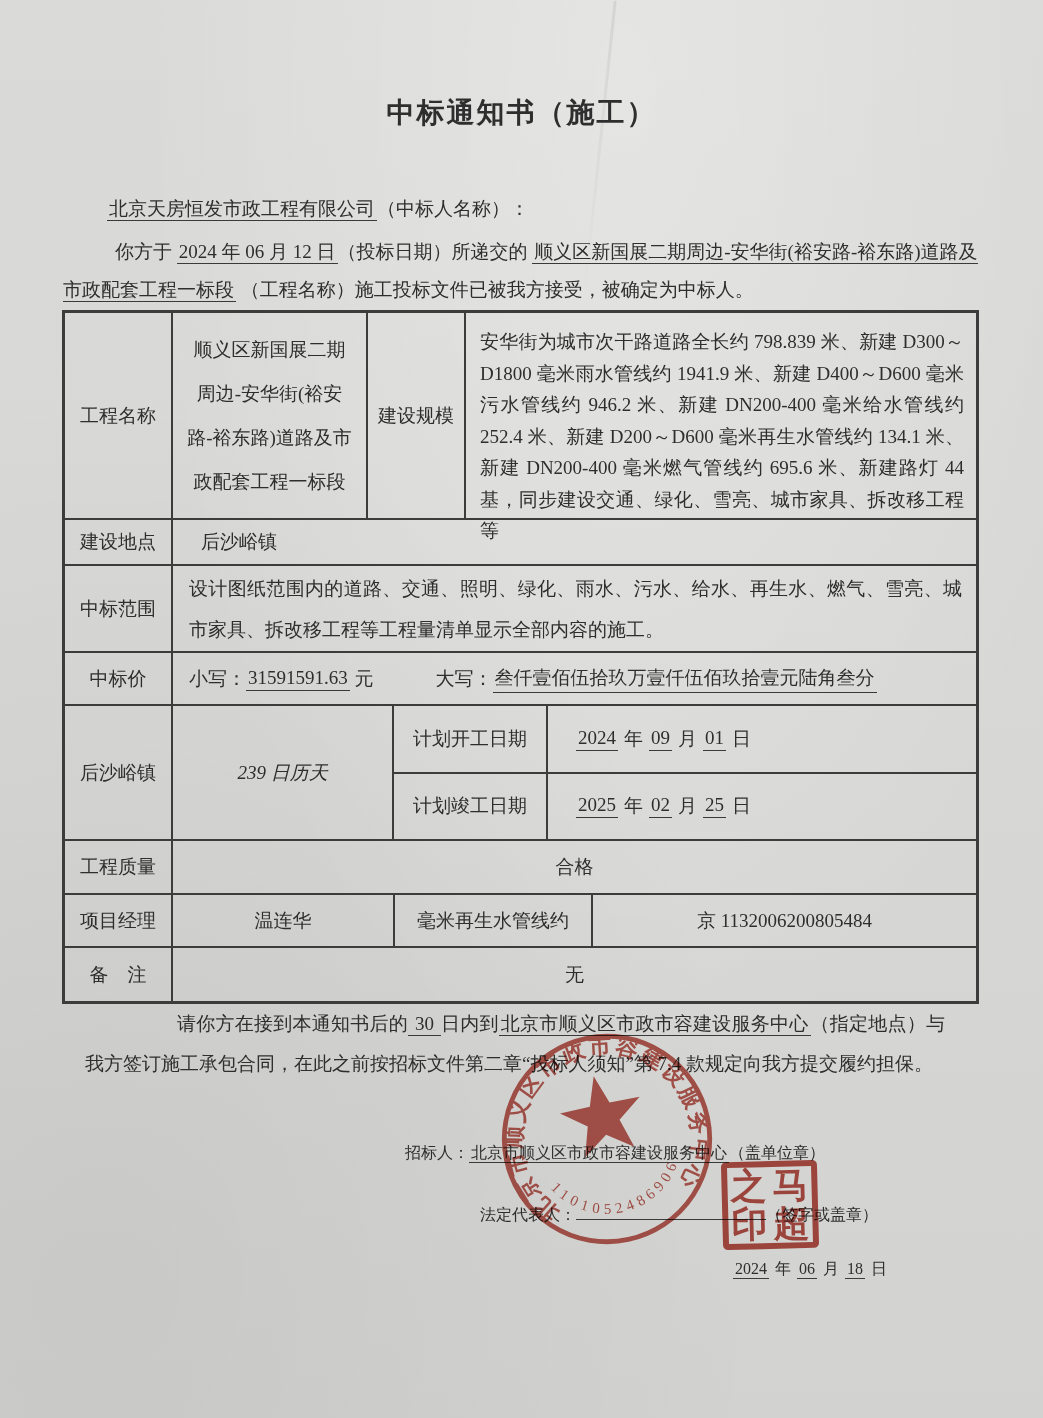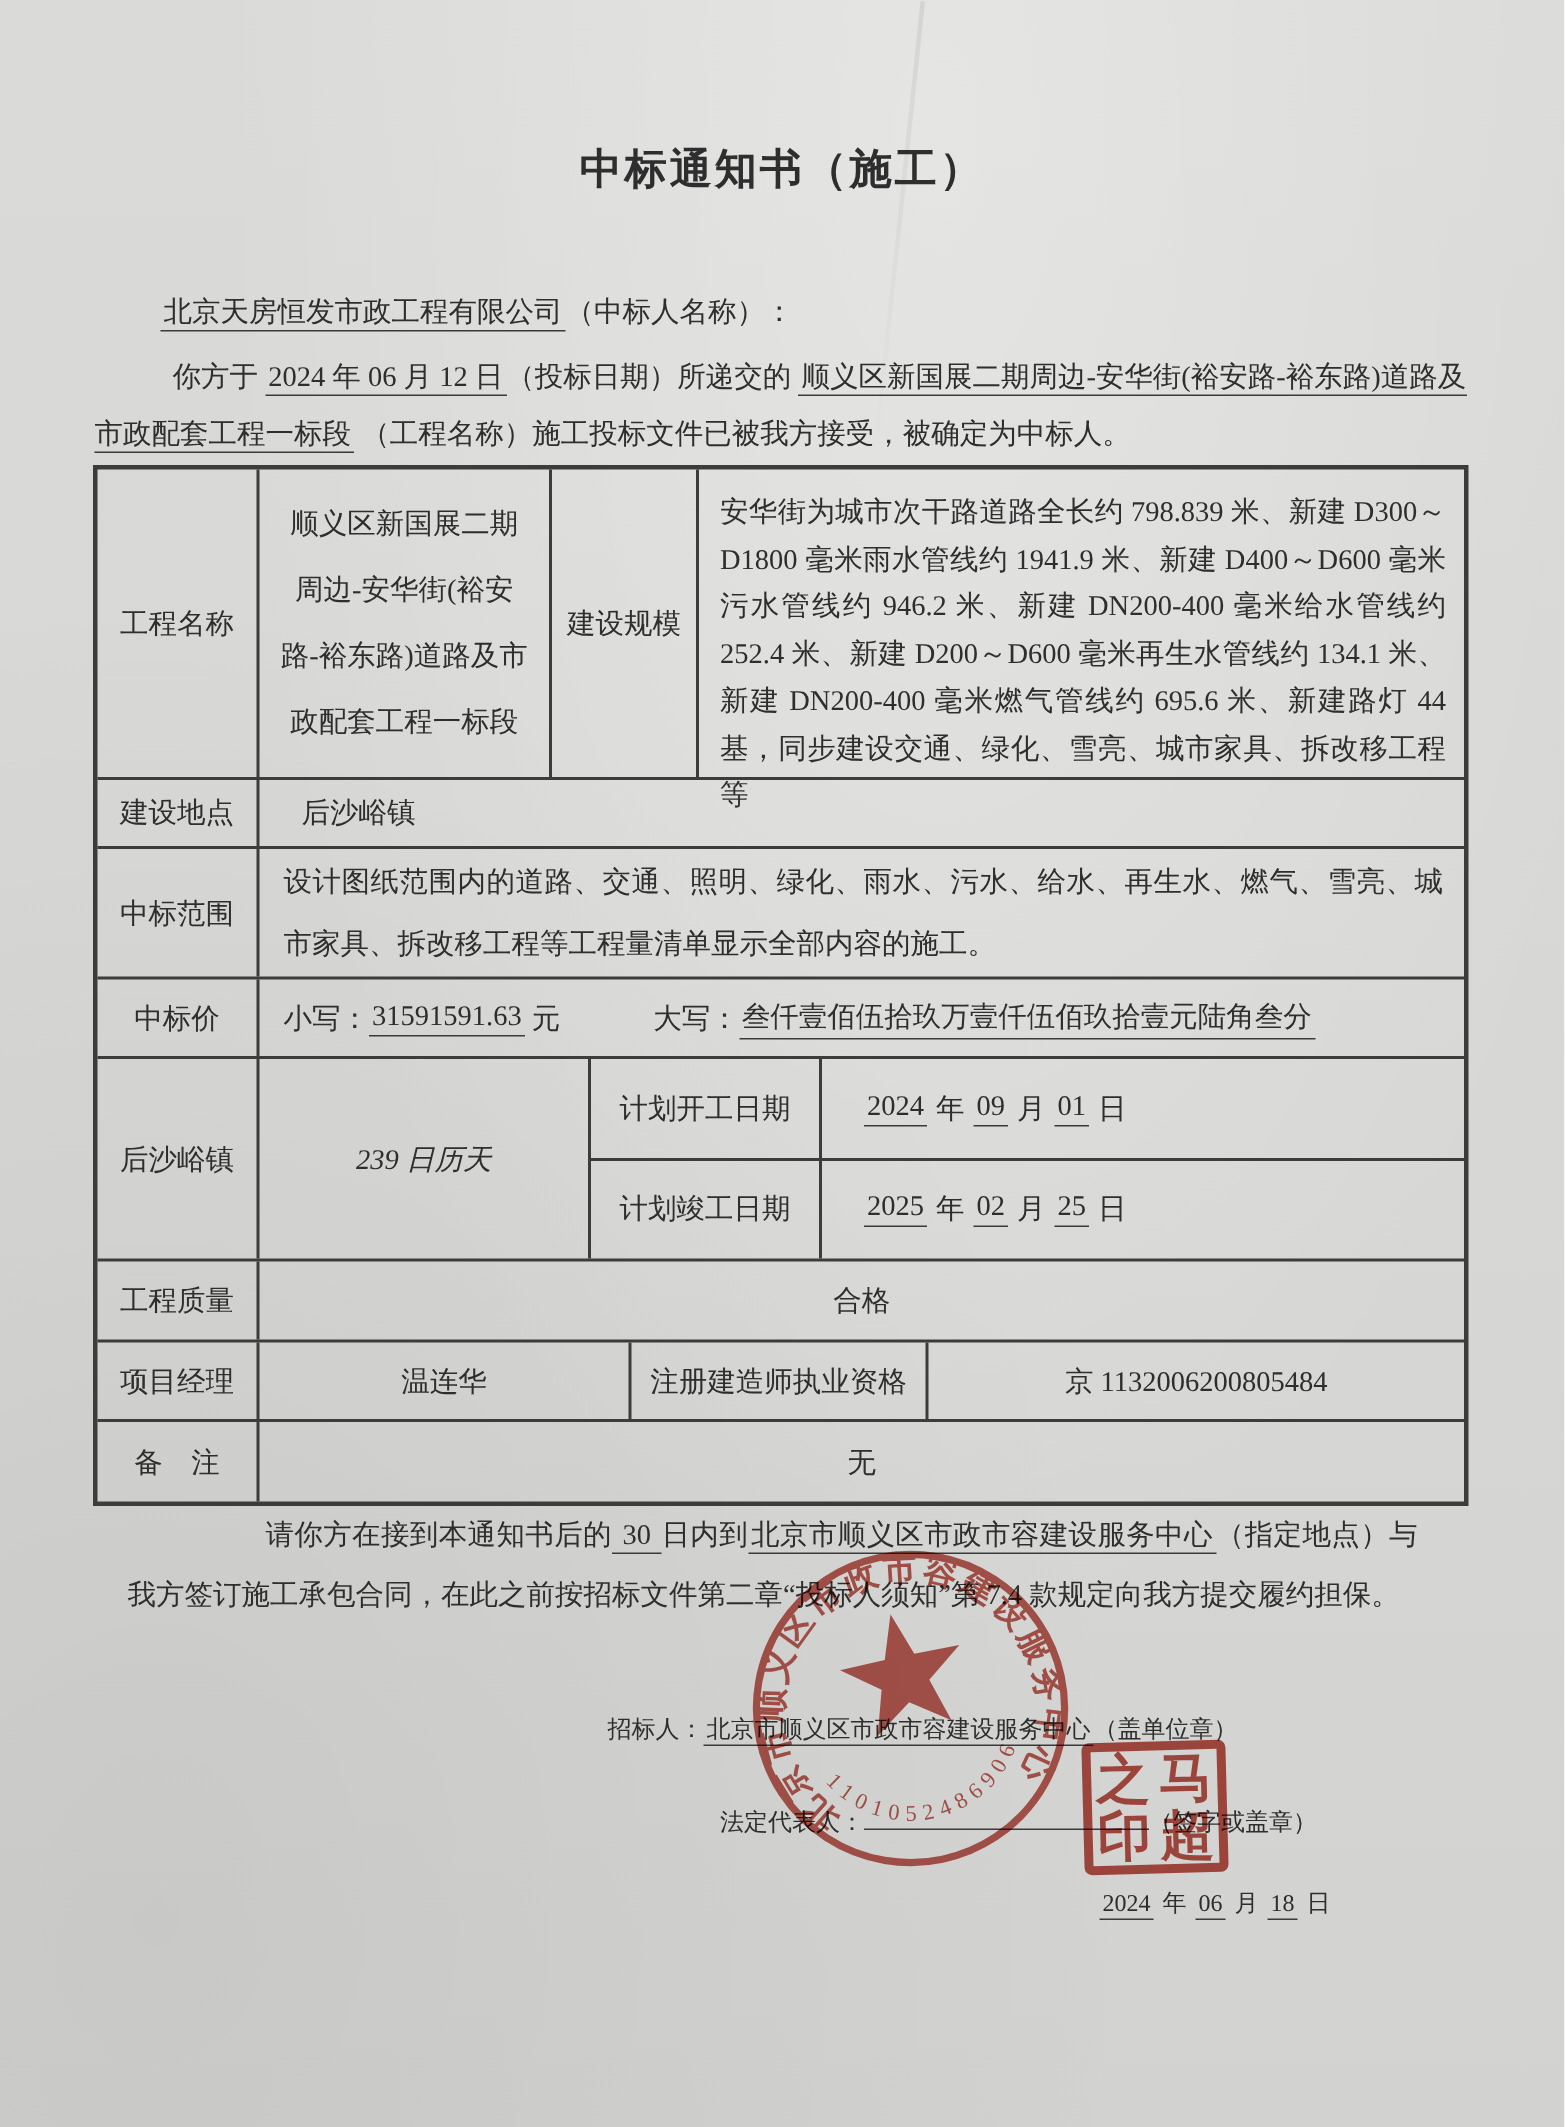--- a/index.html
+++ b/index.html
@@ -45,21 +45,21 @@
   .r5 .dur{width:221px;flex:none;font-style:italic;}
   .r5 .plans{flex:1;display:flex;flex-direction:column;}
   .r5 .plan{flex:1;display:flex;border-bottom:2px solid #3c3c3c;box-sizing:border-box;}
   .r5 .plan:last-child{border-bottom:none;}
   .r5 .plab{width:154px;flex:none;}
   .r5 .pdate{flex:1;padding-left:28px;}
   .dsep{margin:0 6px;}
   .r6{height:54px;flex:none;}
   .r6 .val{flex:1;}
   .r7{height:53px;flex:none;}
-  .r7 .mname{width:248px;flex:none;}
+  .r7 .mname{width:222px;flex:none;}
   .r7 .clab{width:198px;flex:none;}
   .r7 .cval{flex:1;}
   .r8{flex:1;}
   .r8 .val{flex:1;}
 
   
   .notice{left:85px;top:1004px;width:860px;line-height:40px;text-indent:92px;text-align:justify;}
   .sig{position:absolute;font-size:16px;margin:0;}
   .sig-tenderer{left:405px;top:1143px;}
   .sig-legal{left:480px;top:1203px;}
@@ -149,21 +149,21 @@
     </div>
 
     <div class="trow r6">
       <div class="tcell lab">工程质量</div>
       <div class="tcell val">合格</div>
     </div>
 
     <div class="trow r7">
       <div class="tcell lab">项目经理</div>
       <div class="tcell mname">温连华</div>
-      <div class="tcell clab">注册建造师执业资格</div>
+      <div class="tcell clab">毫米再生水管线约</div>
       <div class="tcell cval">京 1132006200805484</div>
     </div>
 
     <div class="trow r8">
       <div class="tcell lab">备　注</div>
       <div class="tcell val">无</div>
     </div>
 
   </div>
 

